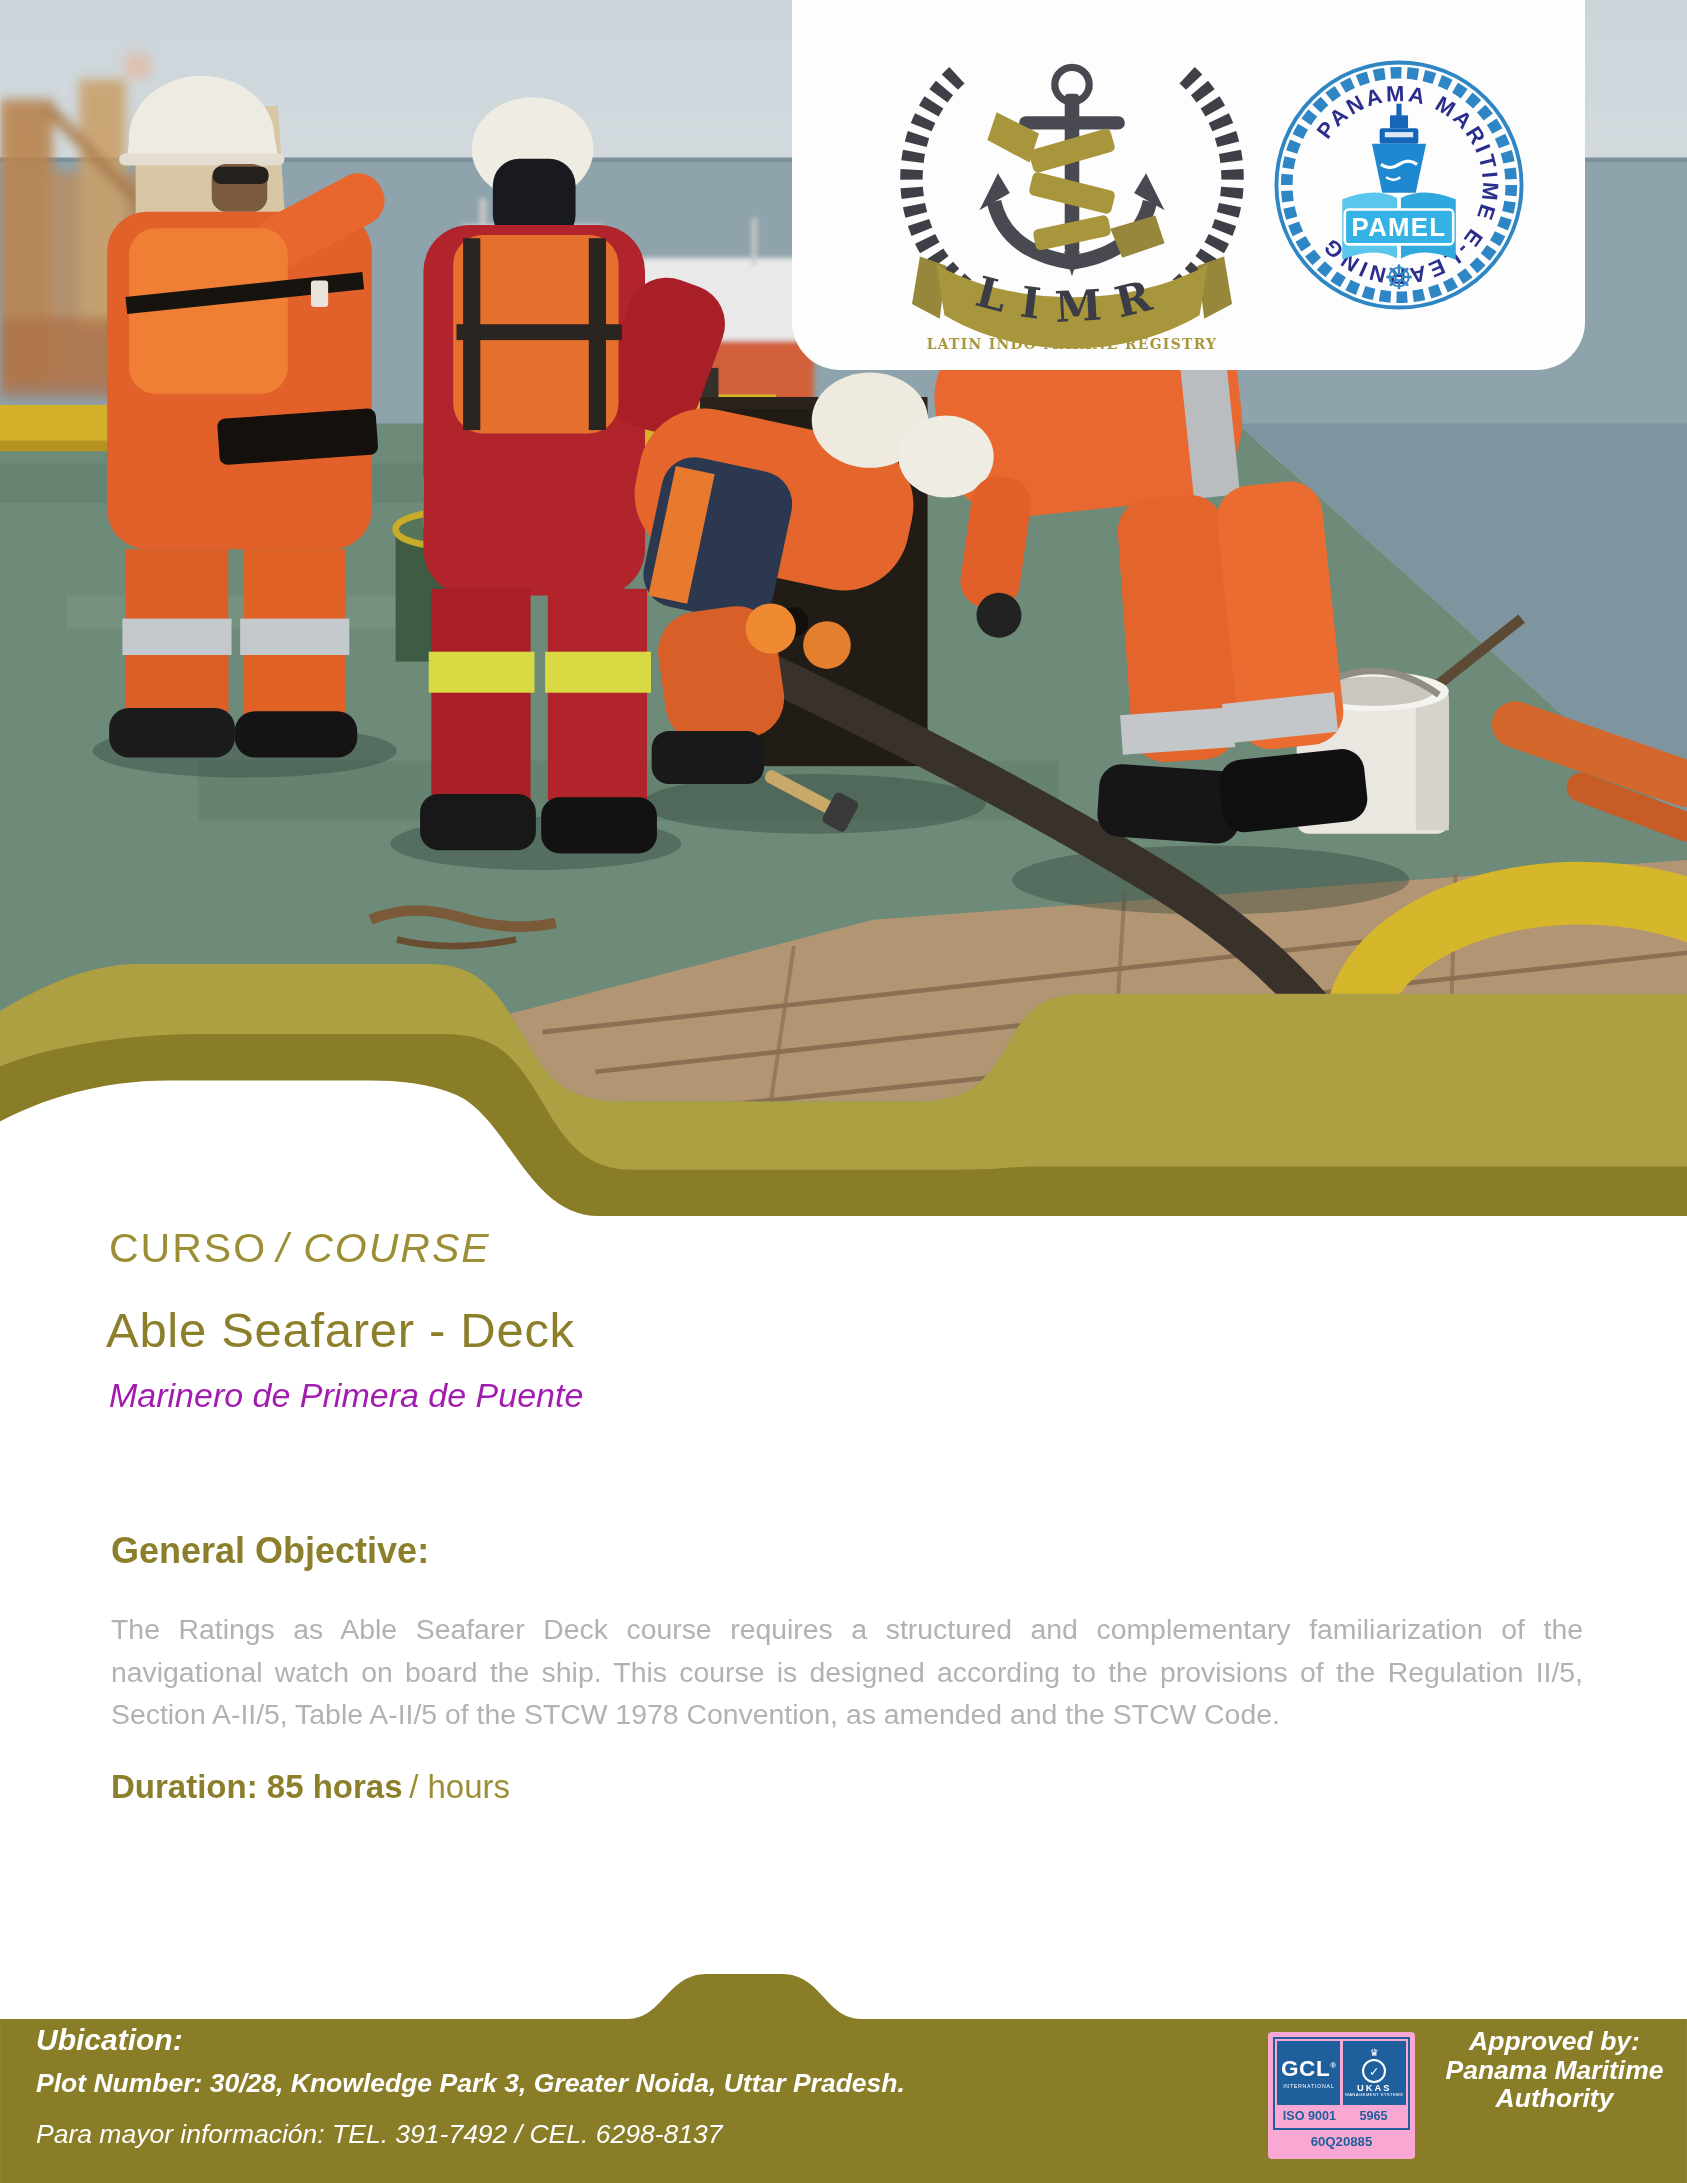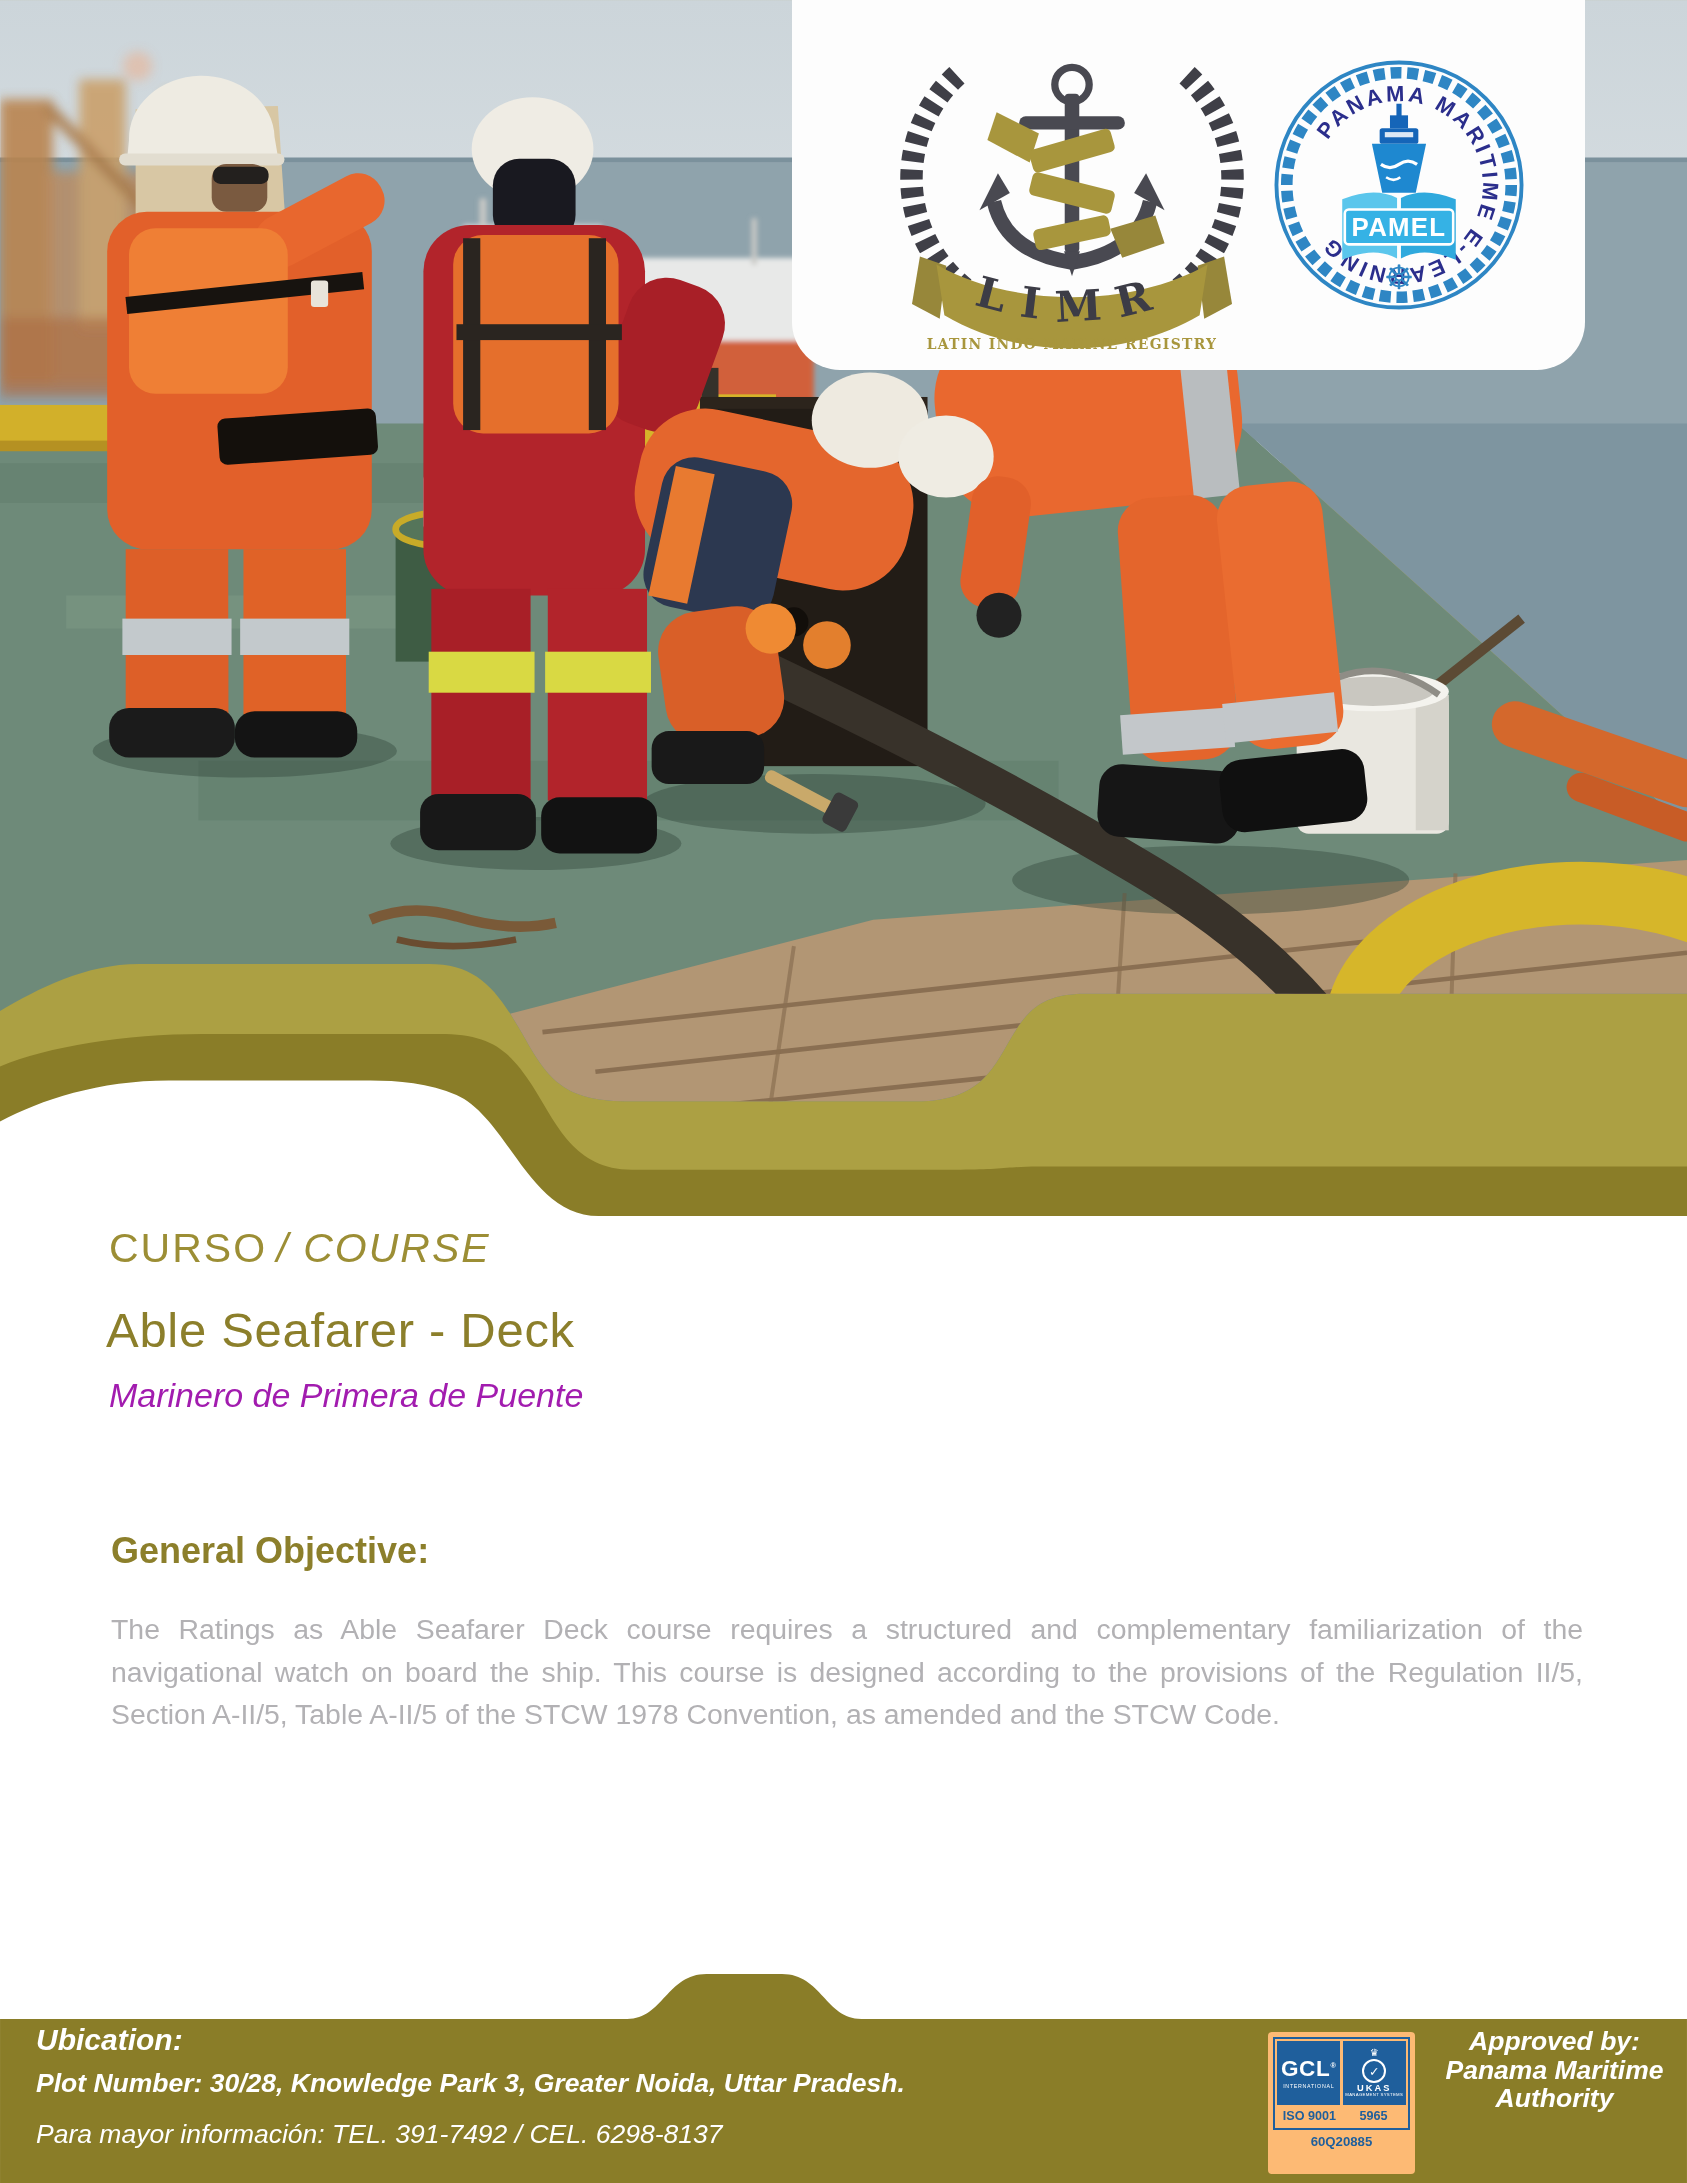--- a/index.html
+++ b/index.html
@@ -28,21 +28,21 @@
   .duration .rest{font-weight:normal;color:#9C8E35;margin-left:6.6px;}
 
   
   .footer-shape{position:absolute;left:0;top:1968px;width:1687px;height:215px;}
   .footer-text{position:absolute;left:36px;top:2023px;color:#ffffff;font-style:italic;}
   .footer-text .ub{font-size:30px;font-weight:bold;margin-bottom:10.6px;}
   .footer-text .ln{font-size:26.5px;font-weight:bold;margin-bottom:20px;}
   .footer-text .ln2{font-size:26.5px;}
 
   
-  .gcl-card{position:absolute;left:1268px;top:2032px;width:147px;height:142px;background:#fdba74;
+  .gcl-card{position:absolute;left:1268px;top:2032px;width:147px;height:127px;background:#f9a8d4;
             border-radius:4px;padding:5.3px 5.3px 2.6px 5.3px;box-sizing:border-box;}
   .gcl-box{border:2px solid #1F5F9C;height:93px;box-sizing:border-box;padding:2px;}
   .gcl-row{display:flex;gap:2.6px;height:64px;}
   .gcl-sq{flex:1;background:#1F5F9C;color:#fff;display:flex;flex-direction:column;align-items:center;
           justify-content:center;overflow:hidden;}
   .gcl-name{font-size:22.5px;font-weight:bold;letter-spacing:0.7px;line-height:1;}
   .gcl-name sup{font-size:7.3px;}
   .gcl-sub{font-size:5.3px;letter-spacing:0.7px;margin-top:2px;}
   .ukas-crown{font-size:10px;line-height:1;}
   .ukas-check{width:20px;height:20px;border:2px solid #fff;border-radius:50%;display:flex;
@@ -337,20 +337,23 @@
 
   <div class="kicker">
     <span>CURSO</span><span class="sep">/ COURSE</span>
   </div>
 
   <div class="course-title">Able Seafarer - Deck</div>
   <div class="course-subtitle">Marinero de Primera de Puente</div>
   <div class="objective-heading">General Objective:</div>
   <div class="objective-text">The Ratings as Able Seafarer Deck course requires a structured and complementary familiarization of the navigational watch on board the ship. This course is designed according to the provisions of the Regulation II/5, Section A-II/5, Table A-II/5 of the STCW 1978 Convention, as amended and the STCW Code.</div>
 
+  <div class="duration">
+    <span>Duration: 85 horas</span><span class="rest">/ hours</span>
+  </div>
 
   <svg class="footer-shape" viewBox="0 2975 2550 325">
     <path fill="#8A7D28" d="M0,3052 H948 C1002,3052 1008,2984 1068,2984 H1182 C1242,2984 1248,3052 1302,3052 H2550 V3300 H0 Z"></path>
   </svg>
 
   <div class="footer-text">
     <div class="ub">Ubication:</div>
     <div class="ln">Plot Number: 30/28, Knowledge Park 3, Greater Noida, Uttar Pradesh.</div>
     <div class="ln2">Para mayor información: TEL. 391-7492  / CEL. 6298-8137</div>
   </div>

